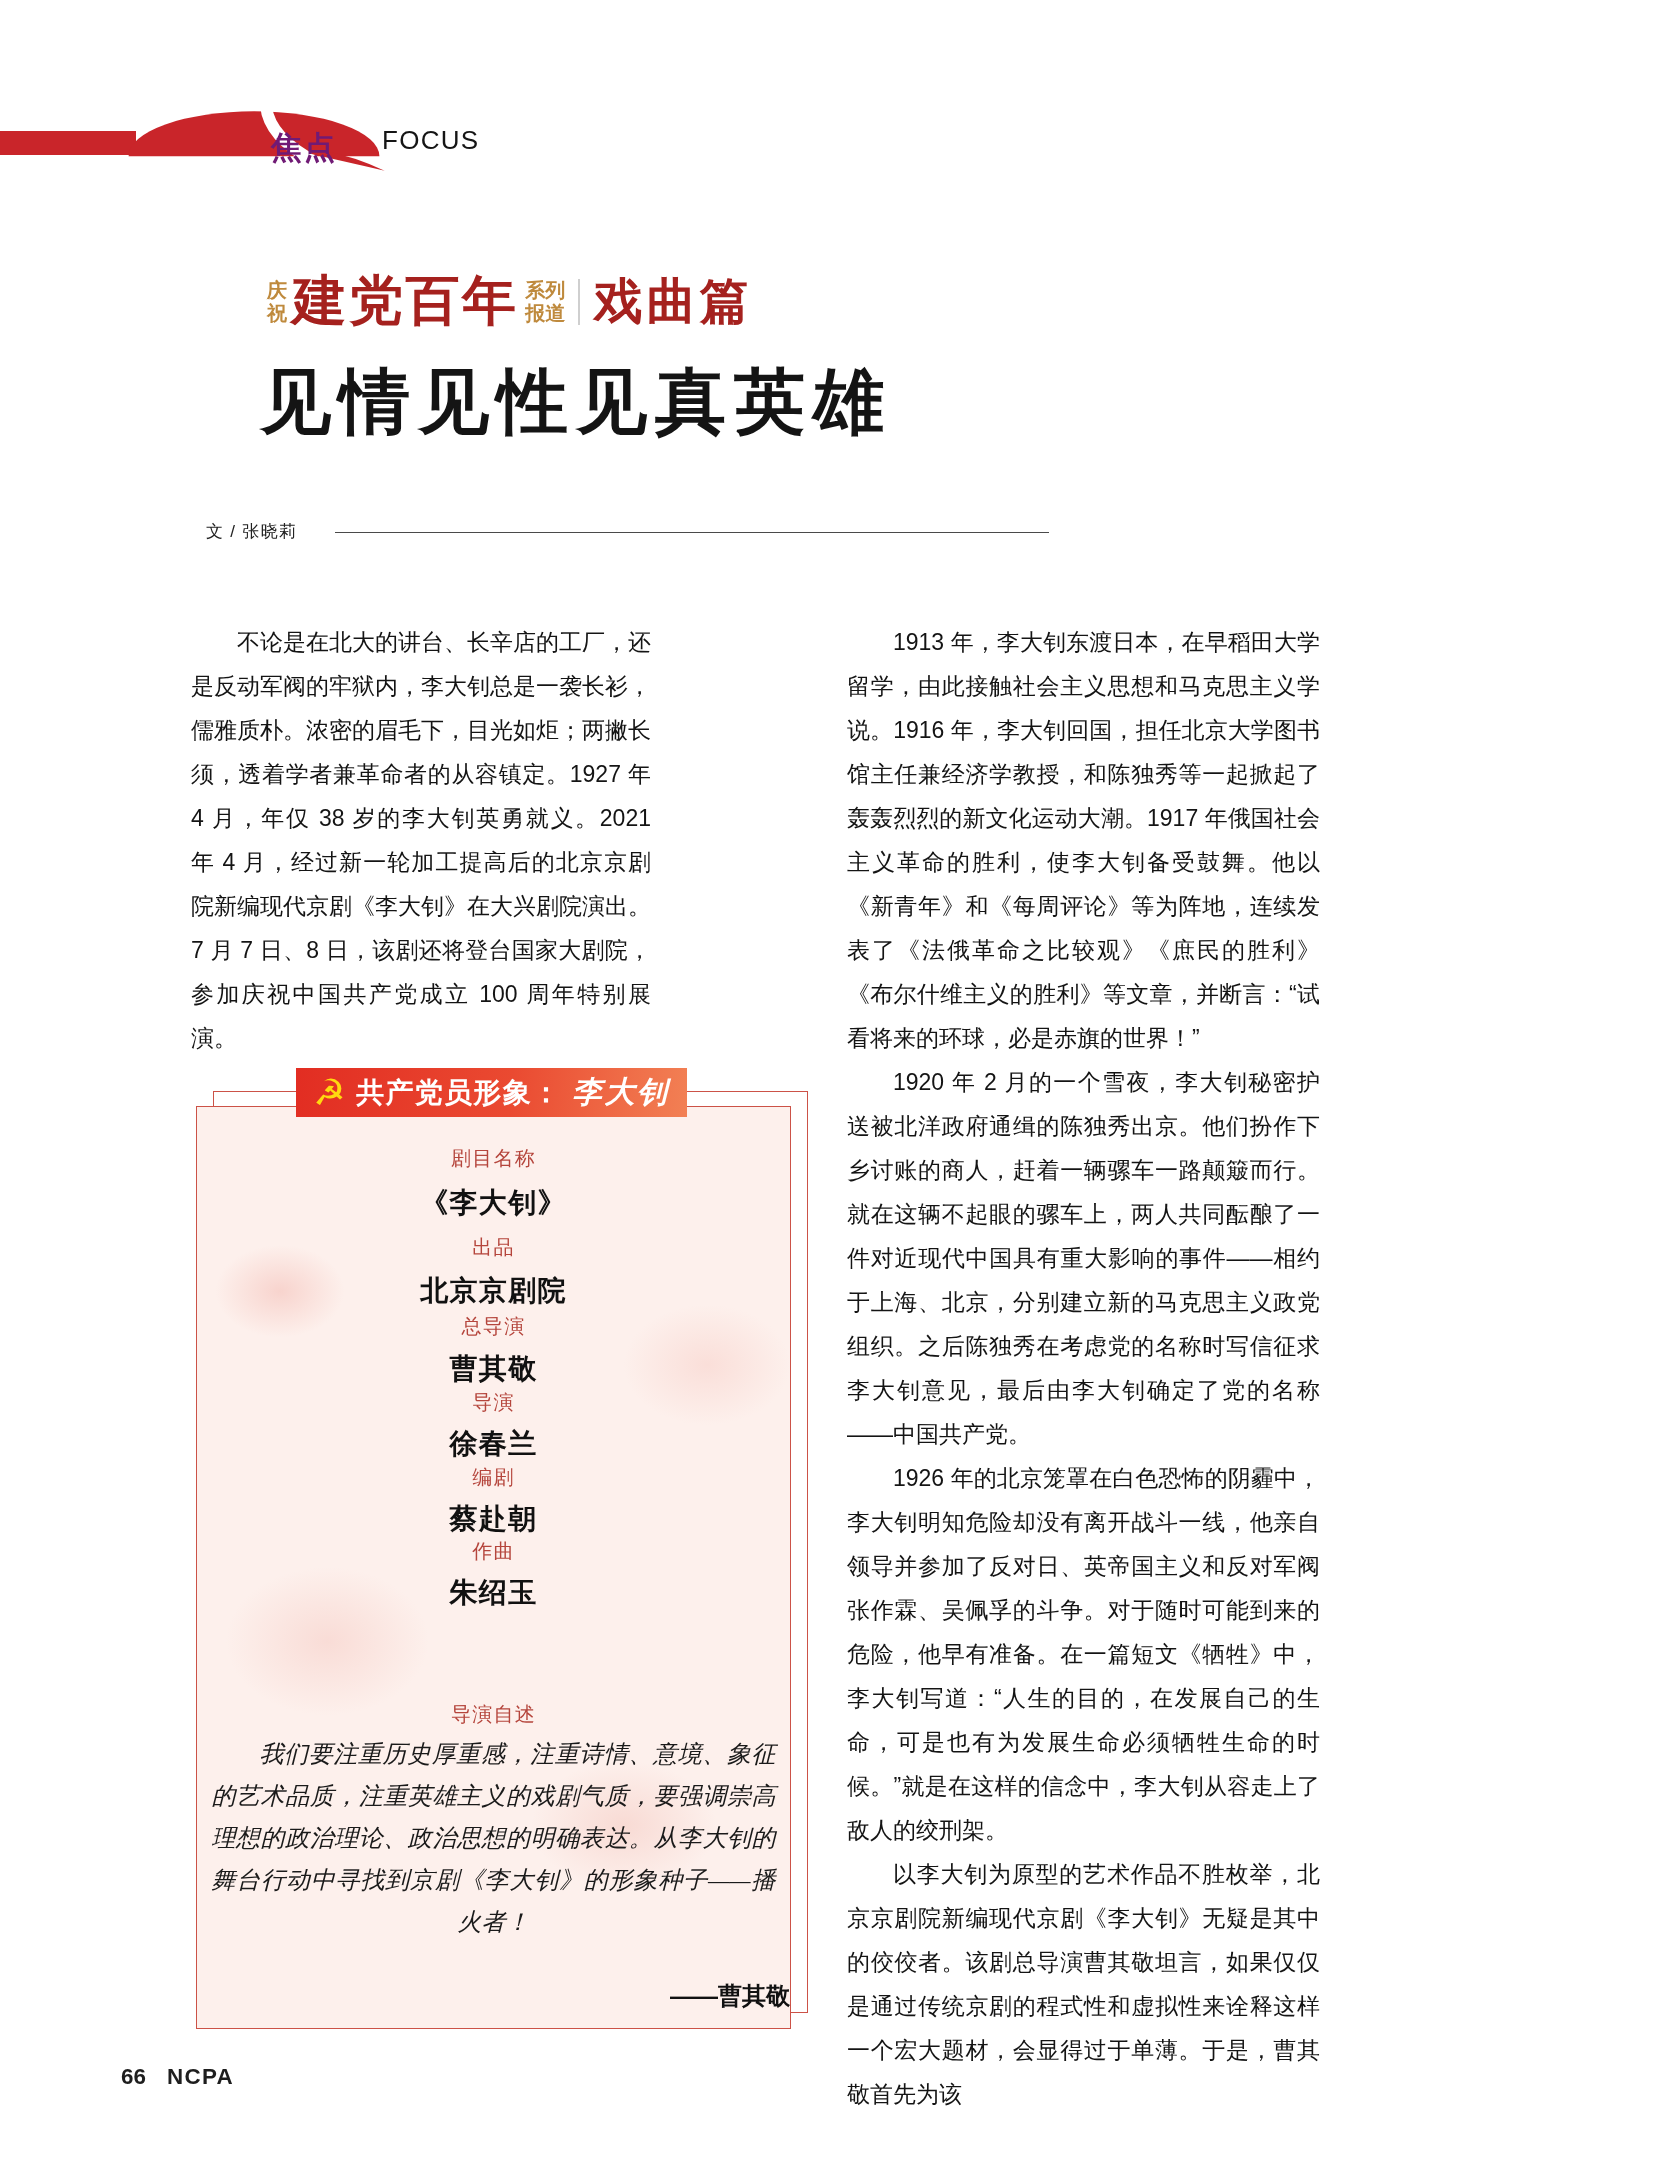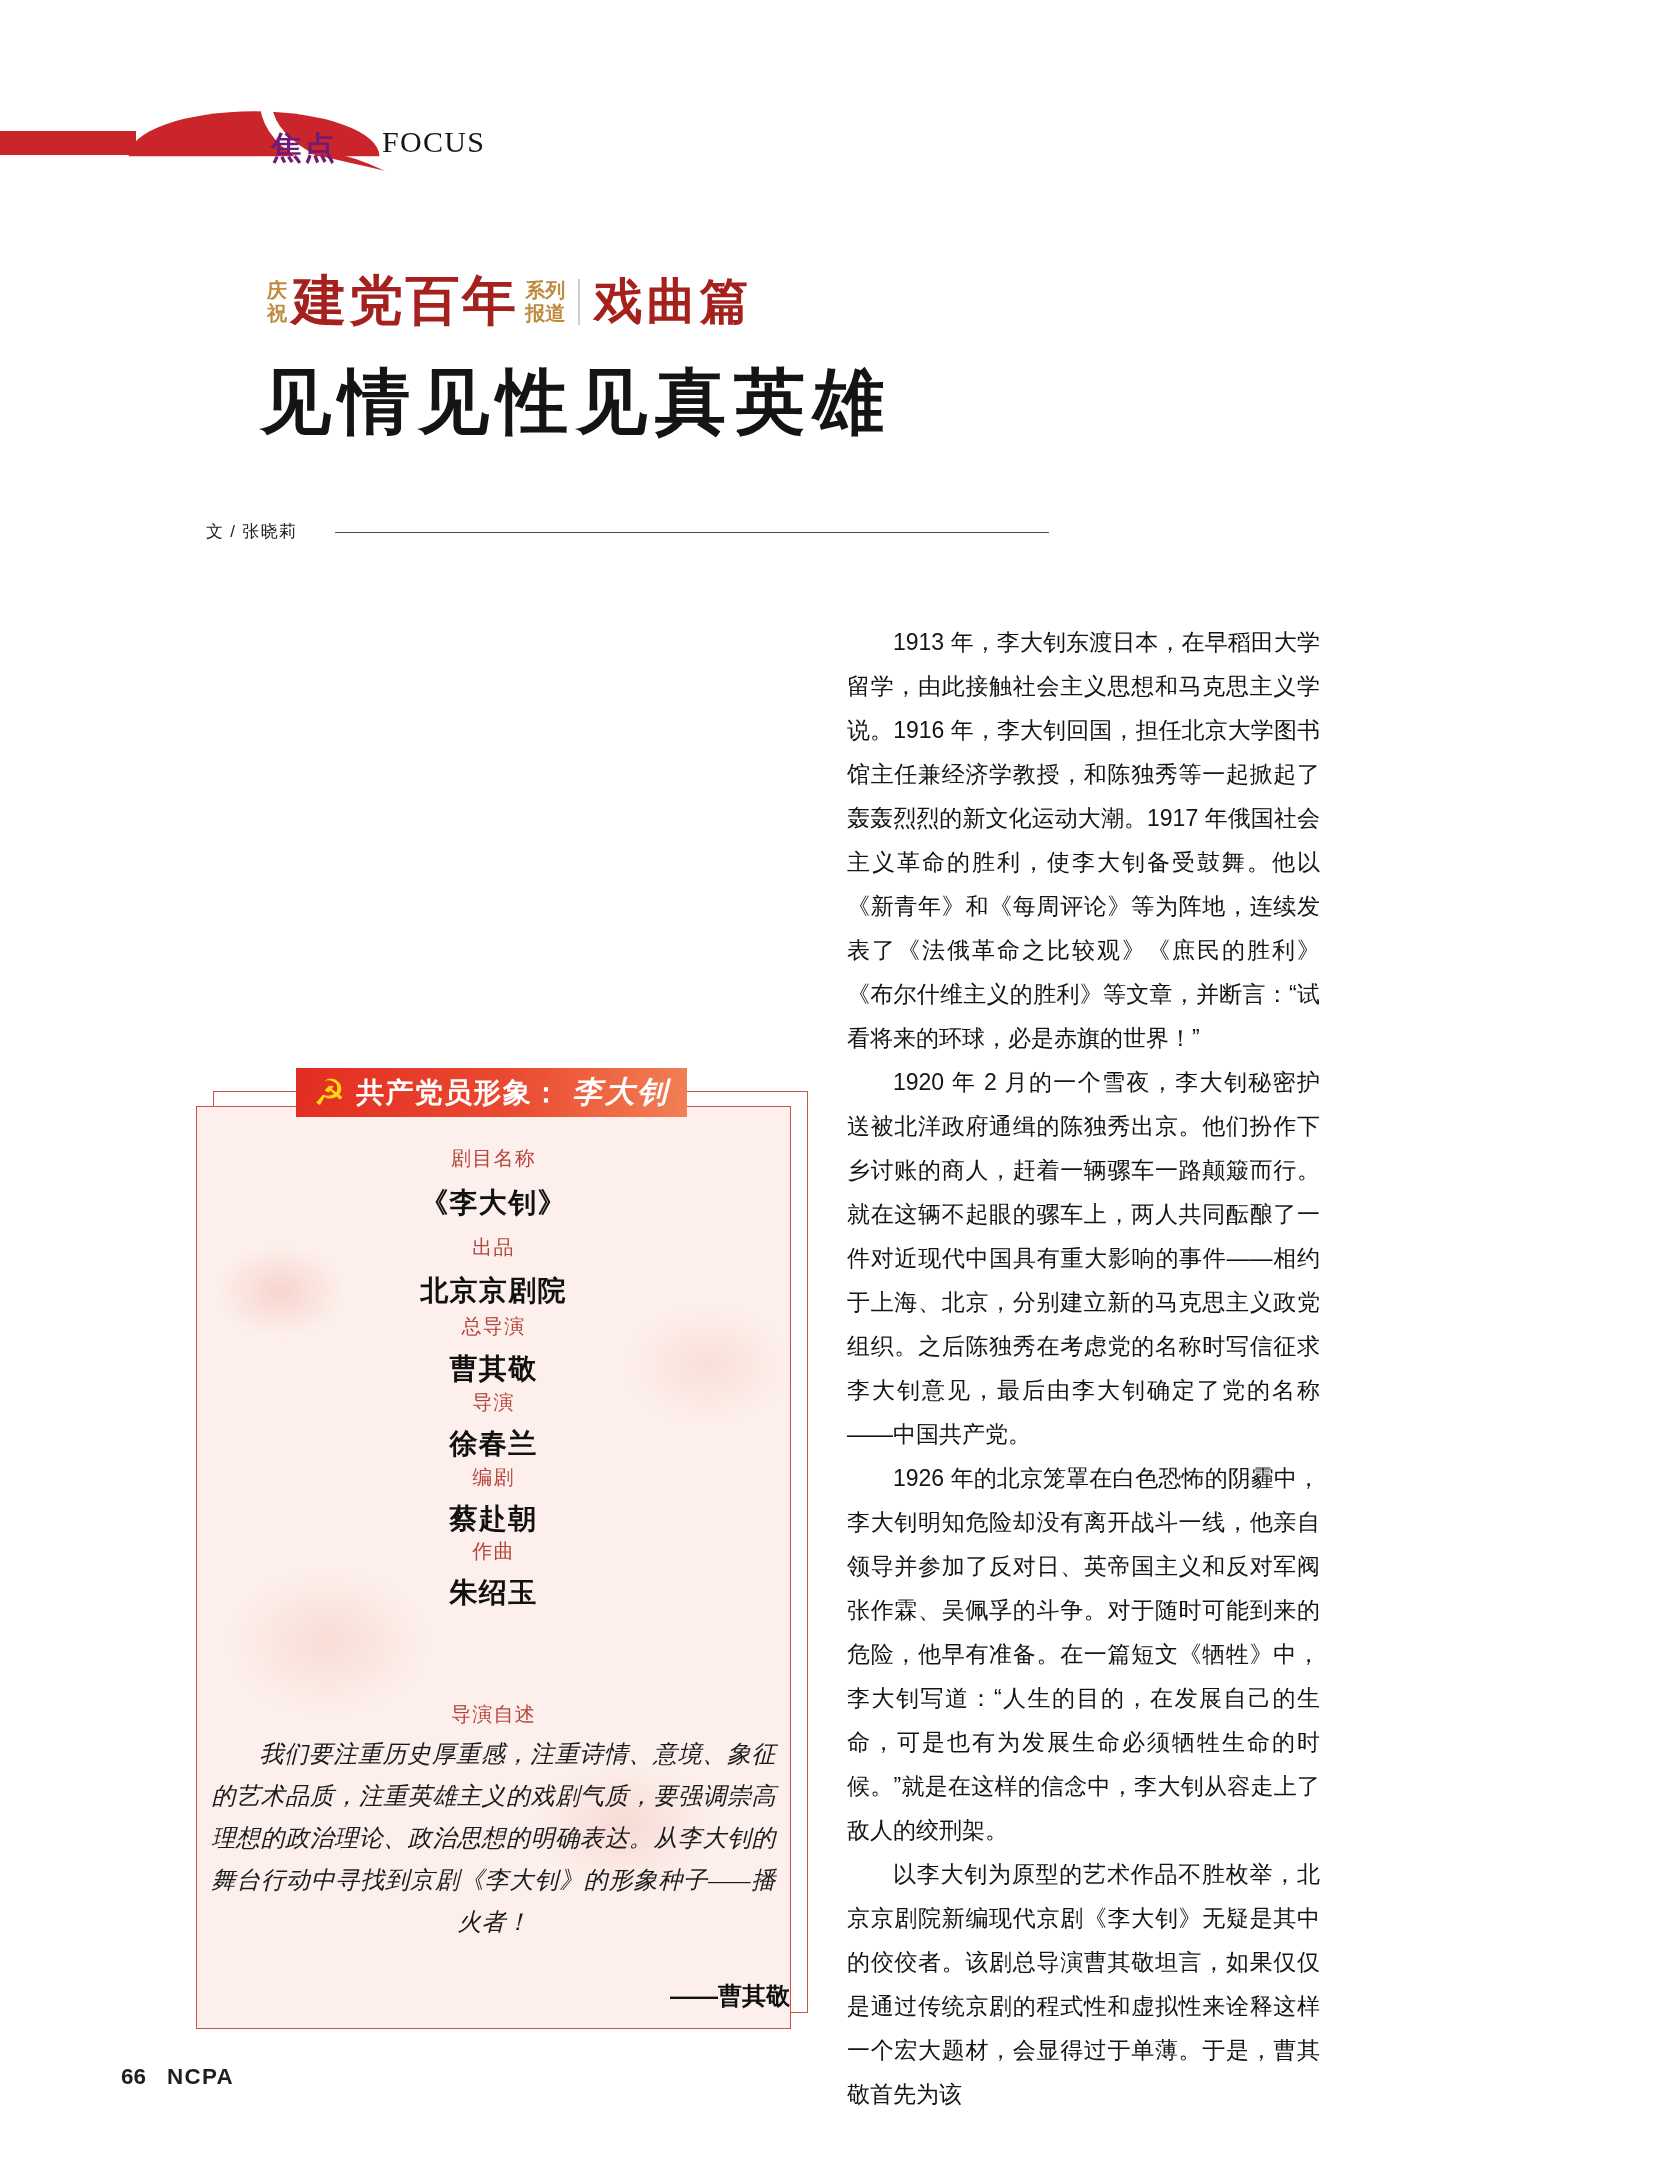--- a/index.html
+++ b/index.html
@@ -4,22 +4,22 @@
 <style>
   html,body{margin:0;padding:0;background:#ffffff;}
   #page{position:relative;width:1676px;height:2183px;background:#fff;overflow:hidden;
         font-family:"Liberation Sans","DejaVu Sans",sans-serif;}
 
   
   .hdr-bar{position:absolute;left:0;top:131px;width:136px;height:24.4px;background:#c9252a;}
   .hdr-svg{position:absolute;left:122px;top:106px;width:264px;height:66px;}
   .hdr-cn{position:absolute;left:271px;top:127px;font-size:31px;font-weight:900;color:#701a75;
           letter-spacing:2px;}
-  .hdr-en{position:absolute;left:382px;top:125px;font-size:30px;color:#151515;
-          font-family:Liberation Serif, serif;letter-spacing:1.3px;}
+  .hdr-en{position:absolute;left:382px;top:125px;font-size:26px;color:#151515;
+          font-family:Liberation Sans, sans-serif;letter-spacing:1.3px;}
 
   
   .series{position:absolute;left:267px;top:265px;display:flex;align-items:center;}
   .series .stack{display:flex;flex-direction:column;font-weight:700;color:#bf8a3d;
           font-family:"Liberation Serif","DejaVu Serif",serif;font-size:20px;line-height:22.4px;}
   .series .big{font-size:54px;font-weight:900;color:#a5211e;letter-spacing:2.6px;
           font-family:"Liberation Serif","DejaVu Serif",serif;margin:0 6.6px 0 5.3px;text-align:center;}
   .series .divider{width:2px;height:46px;background:#cfcfcf;margin:0 13.2px;}
   .series .cat{font-size:49px;font-weight:900;color:#a5211e;letter-spacing:4px;
           font-family:"Liberation Serif","DejaVu Serif",serif;}
@@ -95,20 +95,23 @@
       <span>报道</span>
     </div>
     <div class="divider"></div>
     <div class="cat">戏曲篇</div>
   </div>
 
   <div class="title">见情见性见真英雄</div>
   <div class="byline">文 / 张晓莉</div>
   <div class="byline-rule"></div>
 
+  <div class="col col-left">
+    <p>不论是在北大的讲台、长辛店的工厂，还是反动军阀的牢狱内，李大钊总是一袭长衫，儒雅质朴。浓密的眉毛下，目光如炬；两撇长须，透着学者兼革命者的从容镇定。1927 年 4 月，年仅 38 岁的李大钊英勇就义。2021 年 4 月，经过新一轮加工提高后的北京京剧院新编现代京剧《李大钊》在大兴剧院演出。7 月 7 日、8 日，该剧还将登台国家大剧院，参加庆祝中国共产党成立 100 周年特别展演。</p>
+  </div>
 
   <div class="col col-right">
     <p>1913 年，李大钊东渡日本，在早稻田大学留学，由此接触社会主义思想和马克思主义学说。1916 年，李大钊回国，担任北京大学图书馆主任兼经济学教授，和陈独秀等一起掀起了轰轰烈烈的新文化运动大潮。1917 年俄国社会主义革命的胜利，使李大钊备受鼓舞。他以《新青年》和《每周评论》等为阵地，连续发表了《法俄革命之比较观》《庶民的胜利》《布尔什维主义的胜利》等文章，并断言：“试看将来的环球，必是赤旗的世界！”</p>
     <p>1920 年 2 月的一个雪夜，李大钊秘密护送被北洋政府通缉的陈独秀出京。他们扮作下乡讨账的商人，赶着一辆骡车一路颠簸而行。就在这辆不起眼的骡车上，两人共同酝酿了一件对近现代中国具有重大影响的事件——相约于上海、北京，分别建立新的马克思主义政党组织。之后陈独秀在考虑党的名称时写信征求李大钊意见，最后由李大钊确定了党的名称——中国共产党。</p>
     <p>1926 年的北京笼罩在白色恐怖的阴霾中，李大钊明知危险却没有离开战斗一线，他亲自领导并参加了反对日、英帝国主义和反对军阀张作霖、吴佩孚的斗争。对于随时可能到来的危险，他早有准备。在一篇短文《牺牲》中，李大钊写道：“人生的目的，在发展自己的生命，可是也有为发展生命必须牺牲生命的时候。”就是在这样的信念中，李大钊从容走上了敌人的绞刑架。</p>
     <p>以李大钊为原型的艺术作品不胜枚举，北京京剧院新编现代京剧《李大钊》无疑是其中的佼佼者。该剧总导演曹其敬坦言，如果仅仅是通过传统京剧的程式性和虚拟性来诠释这样一个宏大题材，会显得过于单薄。于是，曹其敬首先为该</p>
   </div>
 
   <div class="box-behind"></div>
   <div class="box-main">

